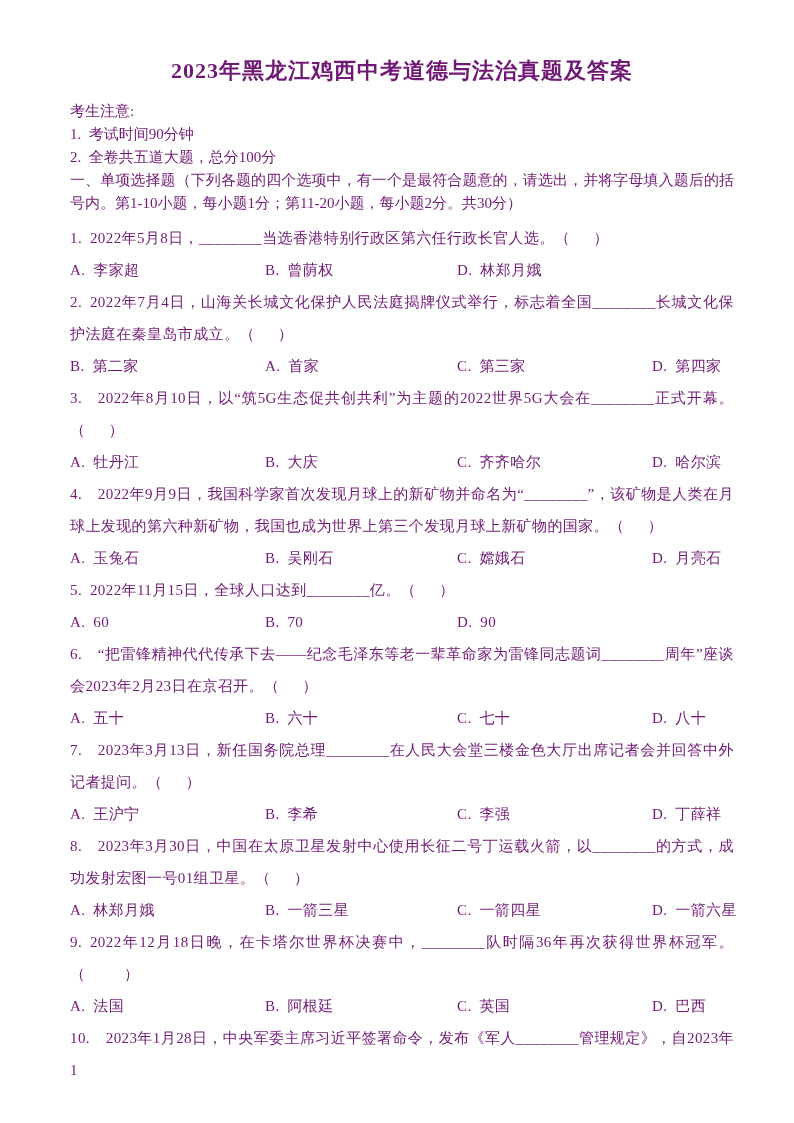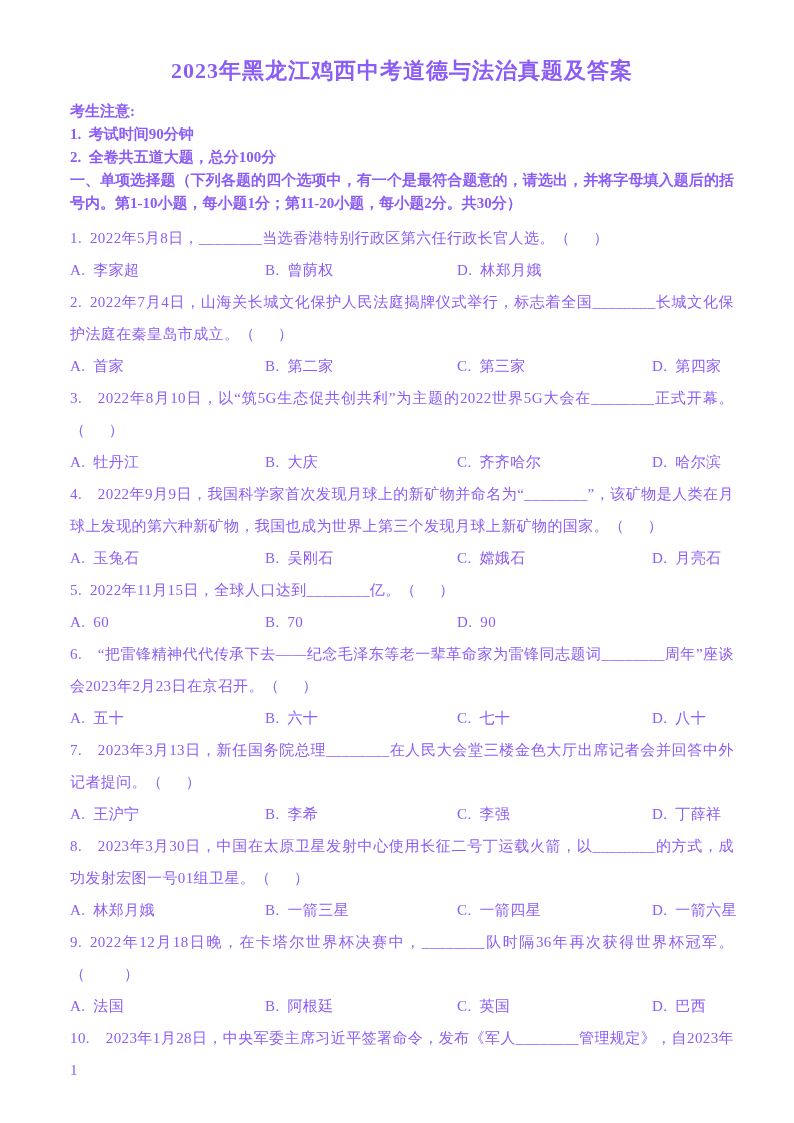--- a/index.html
+++ b/index.html
@@ -5,32 +5,32 @@
   html, body { margin: 0; padding: 0; background: #ffffff; }
   .page {
     position: relative;
     width: 794px;
     height: 1123px;
     margin: 0 auto;
     background: #ffffff;
     box-sizing: border-box;
     padding: 56px 60px 30px 70px;
     font-family: "Liberation Serif", "DejaVu Serif", serif;
-    color: #8b5cf6;
+    color: #701a75;
     overflow: hidden;
   }
   .doc-title {
     margin: 0 0 14px 0;
     font-size: 22px;
     font-weight: bold;
     text-align: center;
     line-height: 30px;
     letter-spacing: 1px;
   }
-  .notice { font-weight: bold; font-size: 15px; line-height: 23px; }
+  .notice { font-weight: normal; font-size: 15px; line-height: 23px; }
   .notice p { margin: 0; }
   .notice .section-heading { text-align: justify; }
   .questions {
     margin-top: 7px;
     font-size: 15px;
     line-height: 32px;
     letter-spacing: 0.4px;
   }
   .question { margin: 0; }
   .stem { margin: 0; text-align: justify; }
@@ -62,22 +62,22 @@
       <div class="options">
         <span class="opt">A. 李家超</span>
         <span class="opt">B. 曾荫权</span>
         <span class="opt">D. 林郑月娥</span>
       </div>
     </div>
 
     <div class="question">
       <p class="stem">2. 2022年7月4日，山海关长城文化保护人民法庭揭牌仪式举行，标志着全国________长城文化保护法庭在秦皇岛市成立。（　 ）</p>
       <div class="options">
+        <span class="opt">B. 第二家</span>
         <span class="opt">A. 首家</span>
-        <span class="opt">B. 第二家</span>
         <span class="opt">C. 第三家</span>
         <span class="opt">D. 第四家</span>
       </div>
     </div>
 
     <div class="question">
       <p class="stem">3.  2022年8月10日，以“筑5G生态促共创共利”为主题的2022世界5G大会在________正式开幕。（　 ）</p>
       <div class="options">
         <span class="opt">A. 牡丹江</span>
         <span class="opt">B. 大庆</span>

